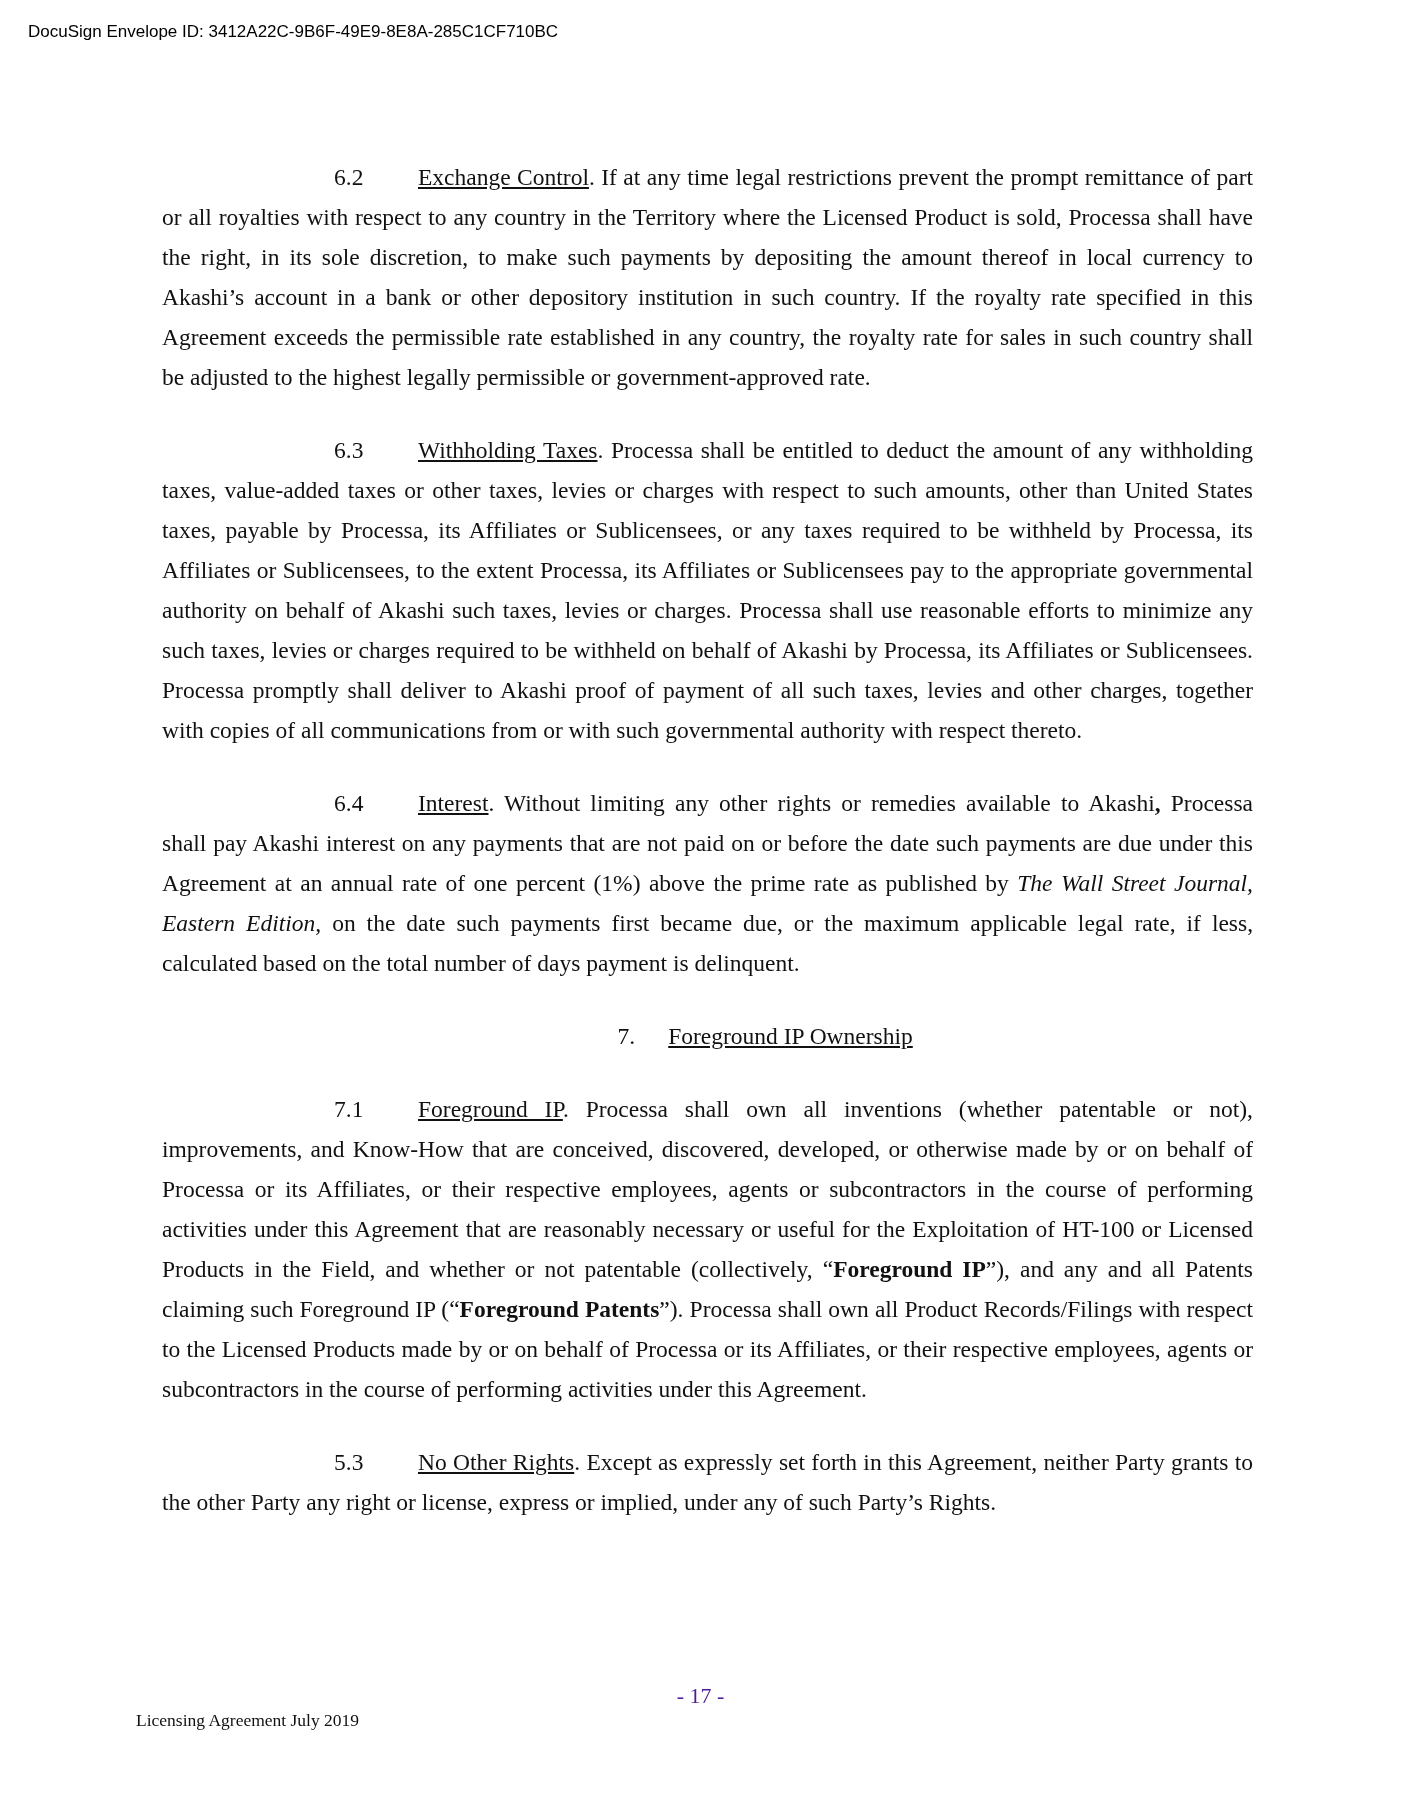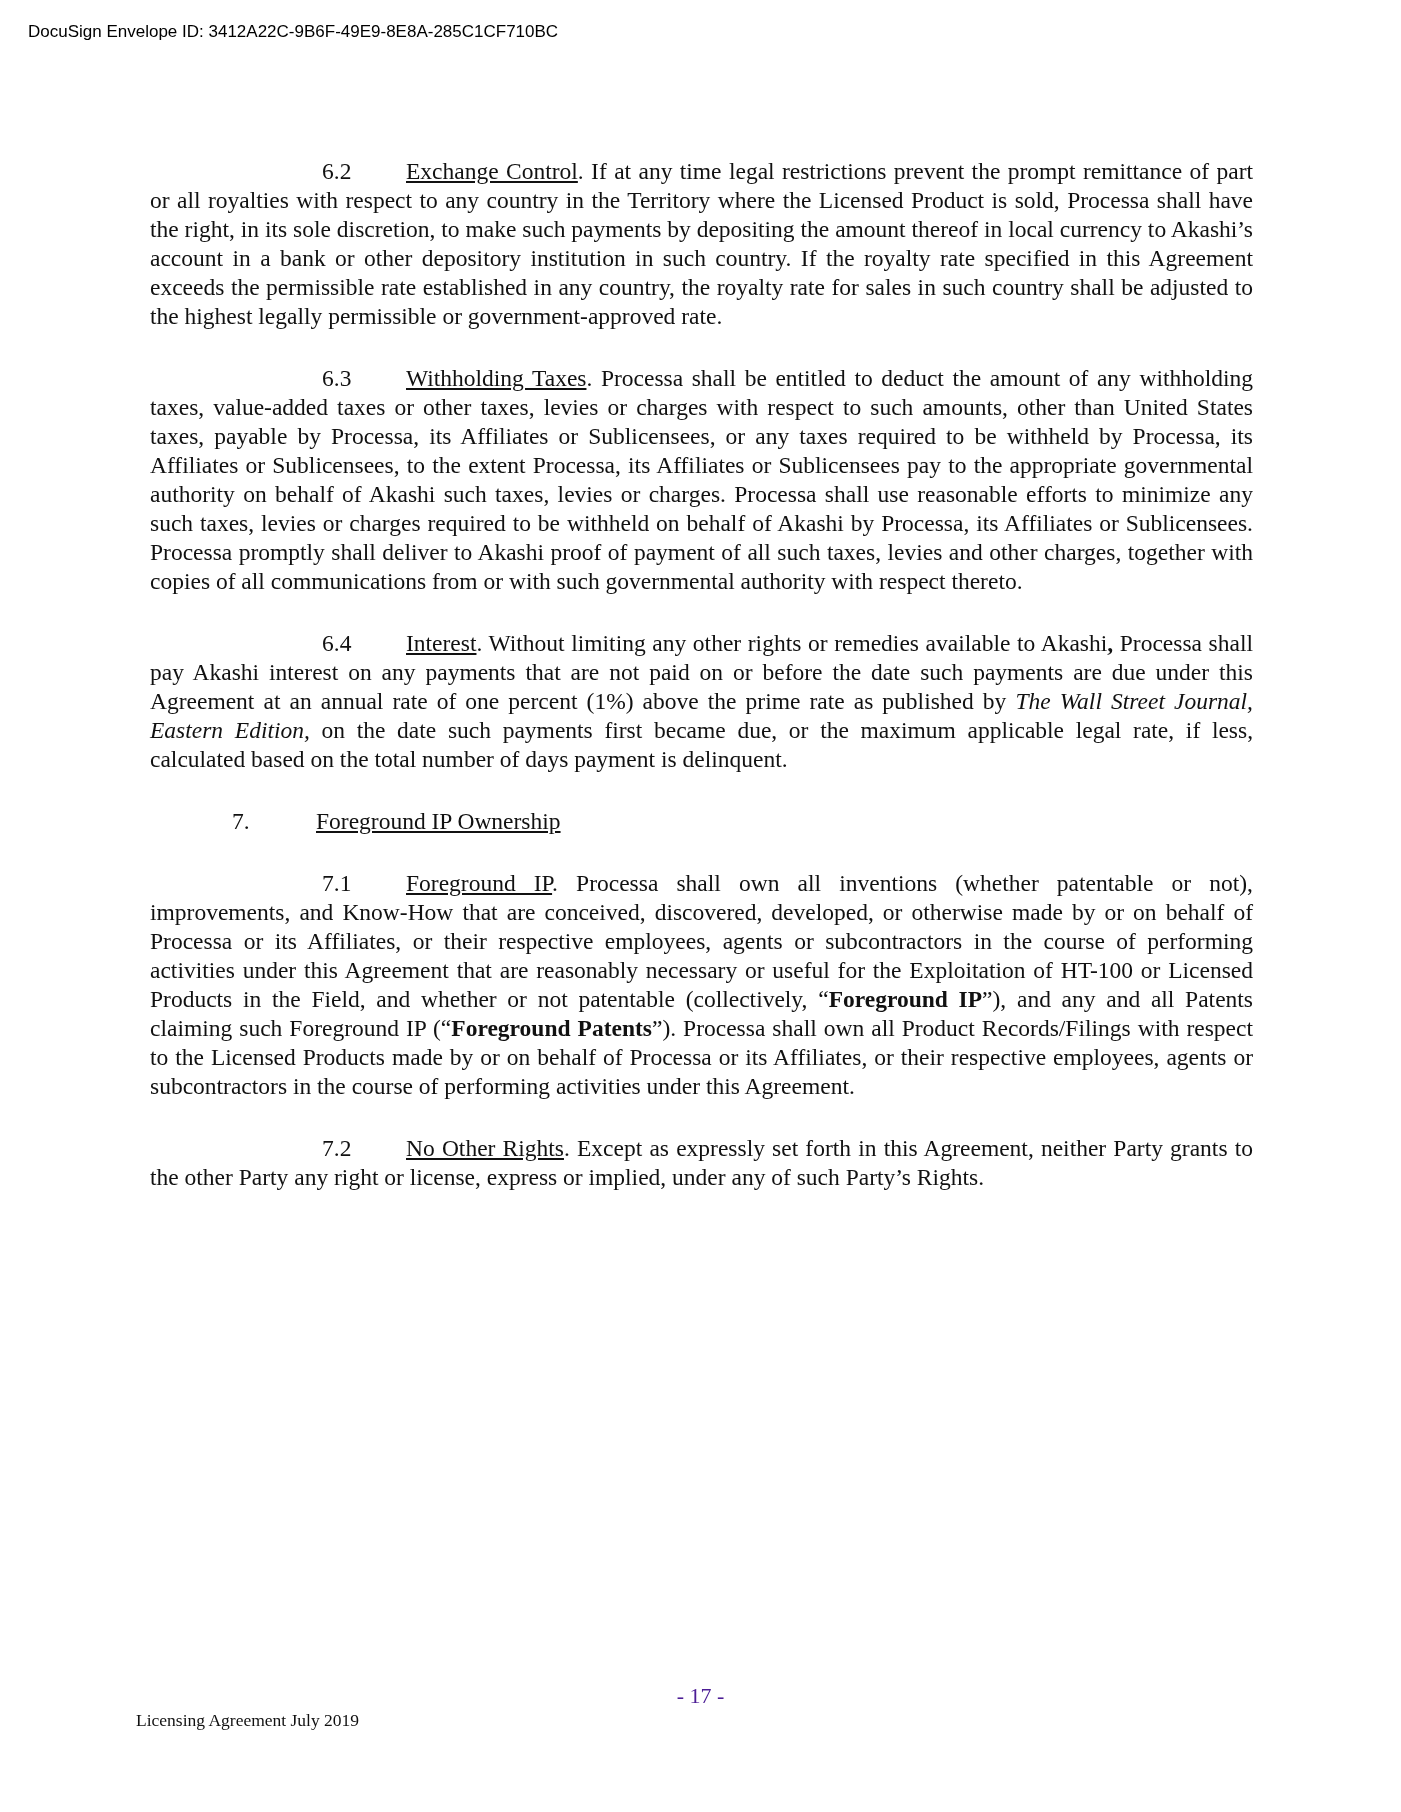--- a/index.html
+++ b/index.html
@@ -27,30 +27,30 @@
     color: #000000;
     white-space: nowrap;
   }
   .body-text {
     position: absolute;
     top: 157px;
     left: 150px;
     width: 1103px;
   }
   p.para {
-    margin: 0 0 33px 0;
+    margin: 0 0 33px 12px;
     font-size: 23.5px;
-    line-height: 29px;
+    line-height: 40px;
     text-align: justify;
     color: #111111;
   }
   
   p.sub { text-indent: 172px; }
   
-  p.section { text-indent: 82px; text-align: left; }
+  p.section { text-indent: 82px; text-align: center; }
   span.num {
     display: inline-block;
     width: 84px;
     text-indent: 0;
   }
   span.u { text-decoration: underline; }
   span.b { font-weight: bold; }
   span.i { font-style: italic; }
   .page-number {
     position: absolute;
@@ -75,19 +75,19 @@
 
 <div class="page">
   <div class="docusign-header">DocuSign Envelope ID: 3412A22C-9B6F-49E9-8E8A-285C1CF710BC</div>
 
   <main class="body-text" id="paragraphs">
       <p class="para sub"><span class="num">6.2</span><span class="u">Exchange Control</span><span>.  If at any time legal restrictions prevent the prompt remittance of part or all royalties with respect to any country in the Territory where the Licensed Product is sold, Processa shall have the right, in its sole discretion, to make such payments by depositing the amount thereof in local currency to Akashi’s account in a bank or other depository institution in such country.  If the royalty rate specified in this Agreement exceeds the permissible rate established in any country, the royalty rate for sales in such country shall be adjusted to the highest legally permissible or government-approved rate.</span></p>
       <p class="para sub"><span class="num">6.3</span><span class="u">Withholding Taxes</span><span>.  Processa shall be entitled to deduct the amount of any withholding taxes, value-added taxes or other taxes, levies or charges with respect to such amounts, other than United States taxes, payable by Processa, its Affiliates or Sublicensees, or any taxes required to be withheld by Processa, its Affiliates or Sublicensees, to the extent Processa, its Affiliates or Sublicensees pay to the appropriate governmental authority on behalf of Akashi such taxes, levies or charges.  Processa shall use reasonable efforts to minimize any such taxes, levies or charges required to be withheld on behalf of Akashi by Processa, its Affiliates or Sublicensees.  Processa promptly shall deliver to Akashi proof of payment of all such taxes, levies and other charges, together with copies of all communications from or with such governmental authority with respect thereto.</span></p>
       <p class="para sub"><span class="num">6.4</span><span class="u">Interest</span><span>.  Without limiting any other rights or remedies available to Akashi</span><span class="b">,</span><span> Processa shall pay Akashi interest on any payments that are not paid on or before the date such payments are due under this Agreement at an annual rate of one percent (1%) above the prime rate as published by </span><span class="i">The Wall Street Journal, Eastern Edition,</span><span> on the date such payments first became due, or the maximum applicable legal rate, if less, calculated based on the total number of days payment is delinquent.</span></p>
       <p class="para section"><span class="num">7.</span><span class="u">Foreground IP Ownership</span></p>
       <p class="para sub"><span class="num">7.1</span><span class="u">Foreground IP</span><span>.  Processa shall own all inventions (whether patentable or not), improvements, and Know-How that are conceived, discovered, developed, or otherwise made by or on behalf of Processa or its Affiliates, or their respective employees, agents or subcontractors in the course of performing activities under this Agreement that are reasonably necessary or useful for the Exploitation of HT-100 or Licensed Products in the Field, and whether or not patentable (collectively, “</span><span class="b">Foreground IP</span><span>”), and any and all Patents claiming such Foreground IP (“</span><span class="b">Foreground Patents</span><span>”).  Processa shall own all Product Records/Filings with respect to the Licensed Products made by or on behalf of Processa or its Affiliates, or their respective employees, agents or subcontractors in the course of performing activities under this Agreement.</span></p>
-      <p class="para sub"><span class="num">7.2</span><span class="u">No Other Rights</span><span>.  Except as expressly set forth in this Agreement, neither Party grants to the other Party any right or license, express or implied, under any of such Party’s Rights.</span></p>
+      <p class="para sub"><span class="num">5.3</span><span class="u">No Other Rights</span><span>.  Except as expressly set forth in this Agreement, neither Party grants to the other Party any right or license, express or implied, under any of such Party’s Rights.</span></p>
     </main>
 
   <div class="page-number">- 17 -</div>
 
   <div class="footer-label">Licensing Agreement July 2019</div>
 </div>
 
 </body></html>

